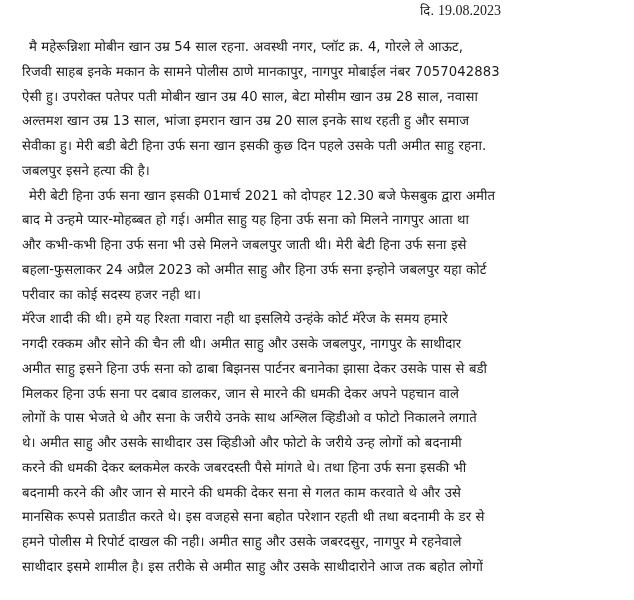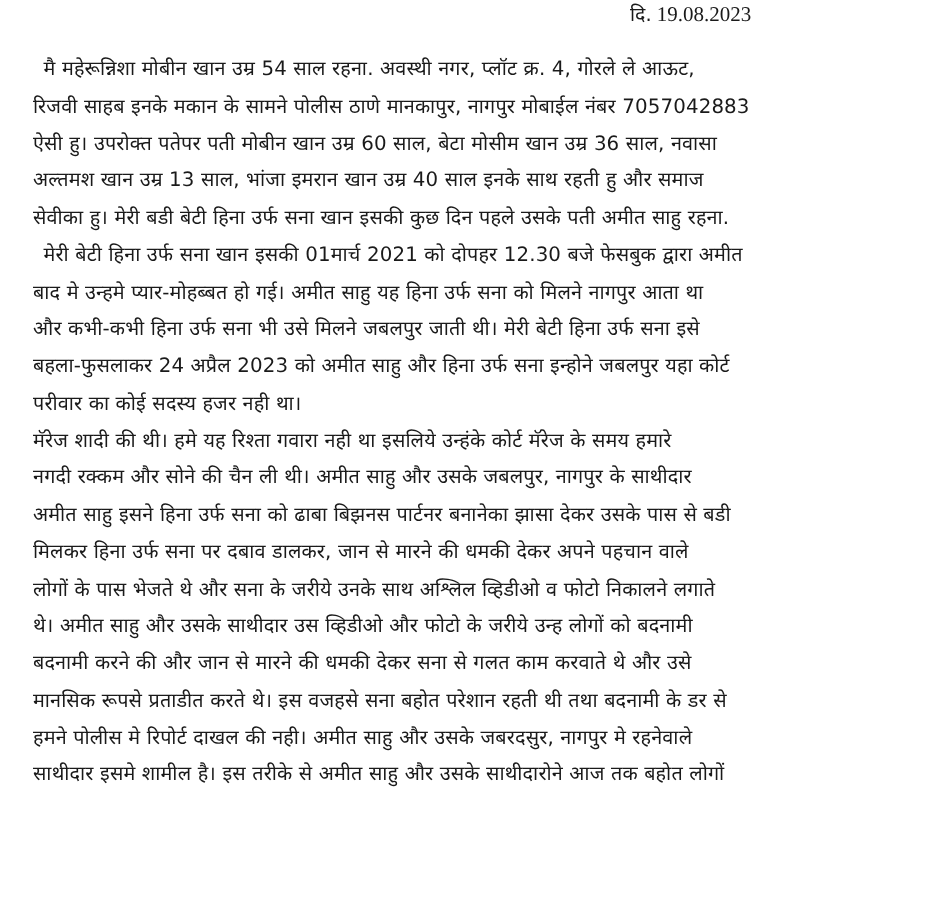--- a/index.html
+++ b/index.html
@@ -58,32 +58,34 @@
 
 <div class="page">
   <div class="date">
     <span class="label">दि.</span>
     <span>19.08.2023</span>
   </div>
 
   <div class="body-text" id="body-text">
     <div class="line indent">मै महेरून्निशा मोबीन खान उम्र 54 साल रहना. अवस्थी नगर, प्लॉट क्र. 4, गोरले ले आऊट,</div>
     <div class="line">रिजवी साहब इनके मकान के सामने पोलीस ठाणे मानकापुर, नागपुर मोबाईल नंबर 7057042883</div>
-    <div class="line">ऐसी हु। उपरोक्त पतेपर पती मोबीन खान उम्र 60 साल, बेटा मोसीम खान उम्र 36 साल, नवासा</div>
-    <div class="line">अल्तमश खान उम्र 13 साल, भांजा इमरान खान उम्र 40 साल इनके साथ रहती हु और समाज</div>
+    <div class="line">ऐसी हु। उपरोक्त पतेपर पती मोबीन खान उम्र 40 साल, बेटा मोसीम खान उम्र 28 साल, नवासा</div>
+    <div class="line">अल्तमश खान उम्र 13 साल, भांजा इमरान खान उम्र 20 साल इनके साथ रहती हु और समाज</div>
     <div class="line">सेवीका हु। मेरी बडी बेटी हिना उर्फ सना खान इसकी कुछ दिन पहले उसके पती अमीत साहु रहना.</div>
+    <div class="line">जबलपुर इसने हत्या की है।</div>
     <div class="line indent">मेरी बेटी हिना उर्फ सना खान इसकी 01मार्च 2021 को दोपहर 12.30 बजे फेसबुक द्वारा अमीत</div>
     <div class="line">बाद मे उन्हमे प्यार-मोहब्बत हो गई। अमीत साहु यह हिना उर्फ सना को मिलने नागपुर आता था</div>
     <div class="line">और कभी-कभी हिना उर्फ सना भी उसे मिलने जबलपुर जाती थी। मेरी बेटी हिना उर्फ सना इसे</div>
     <div class="line">बहला-फुसलाकर 24 अप्रैल 2023 को अमीत साहु और हिना उर्फ सना इन्होने जबलपुर यहा कोर्ट</div>
     <div class="line">परीवार का कोई सदस्य हजर नही था।</div>
     <div class="line">मॅरेज शादी की थी। हमे यह रिश्ता गवारा नही था इसलिये उन्हंके कोर्ट मॅरेज के समय हमारे</div>
     <div class="line">नगदी रक्कम और सोने की चैन ली थी। अमीत साहु और उसके जबलपुर, नागपुर के साथीदार</div>
     <div class="line">अमीत साहु इसने हिना उर्फ सना को ढाबा बिझनस पार्टनर बनानेका झासा देकर उसके पास से बडी</div>
     <div class="line">मिलकर हिना उर्फ सना पर दबाव डालकर, जान से मारने की धमकी देकर अपने पहचान वाले</div>
     <div class="line">लोगों के पास भेजते थे और सना के जरीये उनके साथ अश्लिल व्हिडीओ व फोटो निकालने लगाते</div>
     <div class="line">थे। अमीत साहु और उसके साथीदार उस व्हिडीओ और फोटो के जरीये उन्ह लोगों को बदनामी</div>
+    <div class="line">करने की धमकी देकर ब्लकमेल करके जबरदस्ती पैसे मांगते थे। तथा हिना उर्फ सना इसकी भी</div>
     <div class="line">बदनामी करने की और जान से मारने की धमकी देकर सना से गलत काम करवाते थे और उसे</div>
     <div class="line">मानसिक रूपसे प्रताडीत करते थे। इस वजहसे सना बहोत परेशान रहती थी तथा बदनामी के डर से</div>
     <div class="line">हमने पोलीस मे रिपोर्ट दाखल की नही। अमीत साहु और उसके जबरदसुर, नागपुर मे रहनेवाले</div>
     <div class="line">साथीदार इसमे शामील है। इस तरीके से अमीत साहु और उसके साथीदारोने आज तक बहोत लोगों</div>
   </div>
 </div>
 
 </body></html>

